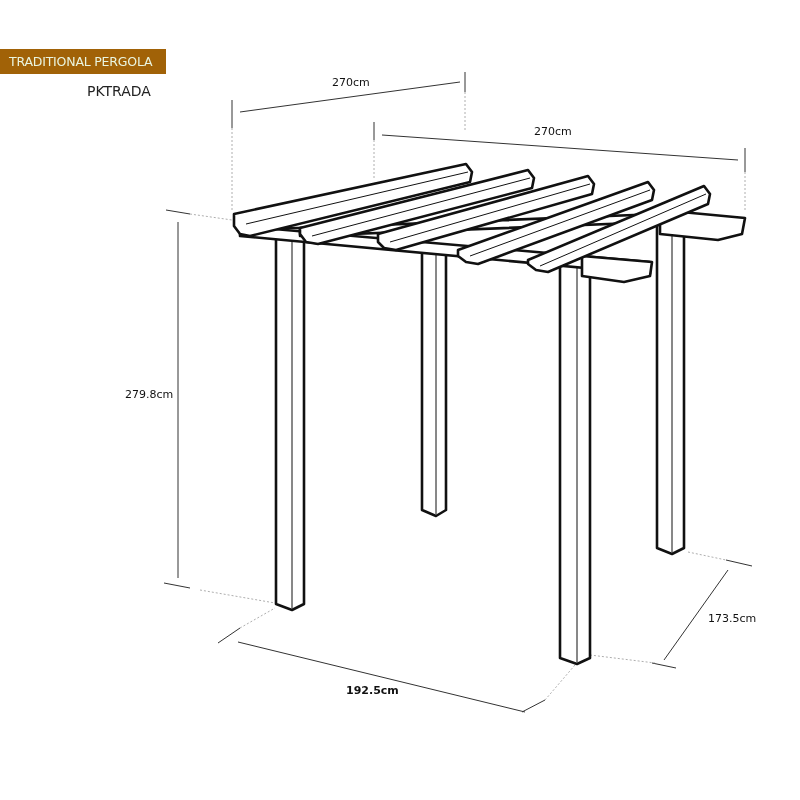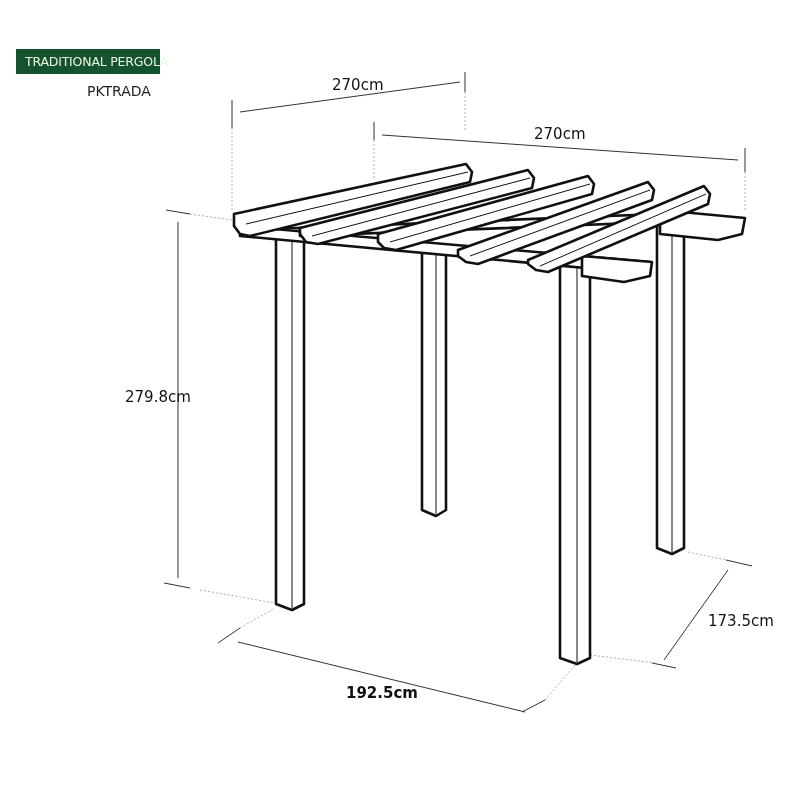--- a/index.html
+++ b/index.html
@@ -1,19 +1,19 @@
 <!DOCTYPE html>
 <html><head>
 <meta charset="utf-8">
 <style>
   html,body{margin:0;padding:0;background:#ffffff;}
   body{width:800px;height:800px;position:relative;overflow:hidden;font-family:"DejaVu Sans","Liberation Sans",sans-serif;}
-  .banner{position:absolute;left:16px;top:49px;width:144px;height:25px;background:#14532d;color:#eaf5df;font-size:12.5px;line-height:25px;padding-left:9px;box-sizing:border-box;letter-spacing:-0.2px;white-space:nowrap;}
+  .banner{position:absolute;left:0;top:49px;width:166px;height:25px;background:#a16207;color:#eaf5df;font-size:12.5px;line-height:25px;padding-left:9px;box-sizing:border-box;letter-spacing:-0.2px;white-space:nowrap;}
   .code{position:absolute;left:87px;top:83px;font-size:14px;color:#222;}
-  .dim{position:absolute;font-size:15px;color:#111;white-space:nowrap;}
+  .dim{position:absolute;font-size:11px;color:#111;white-space:nowrap;}
   svg{position:absolute;left:0;top:0;}
 </style>
 </head>
 <body>
 
 <div class="banner">TRADITIONAL PERGOLA</div>
 <div class="code">PKTRADA</div>
 
 <div class="dim" style="left:332px;top:76px;">270cm</div>
 <div class="dim" style="left:534px;top:125px;">270cm</div>

